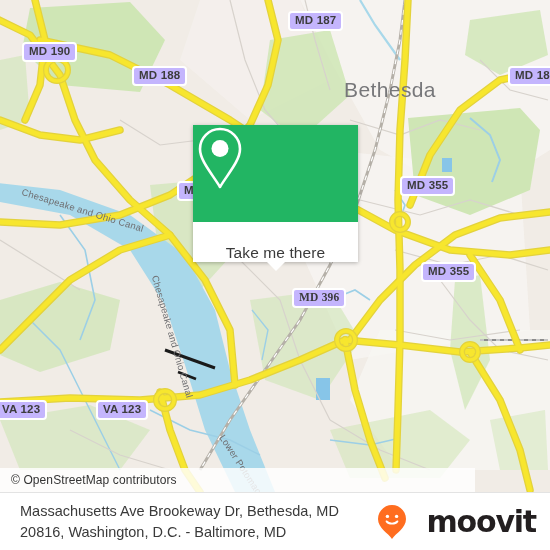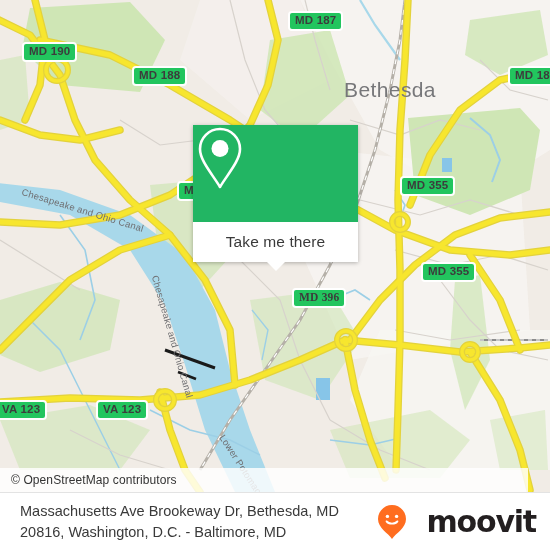--- a/index.html
+++ b/index.html
@@ -50,21 +50,21 @@
   }
   .water-label {
     font-size: 9.5px;
     color: #6f6f72;
     letter-spacing: 0.2px;
   }
 
   
   .shield {
     position: absolute;
-    background: #22c55e;
+    background: #c4b5fd;
     border: 2px solid #ffffff;
     border-radius: 4px;
     color: #3c3c3c;
     font-size: 11.5px;
     font-weight: bold;
     font-family: "Liberation Sans", sans-serif;
     padding: 1px 5px 2px 5px;
     line-height: 13px;
     white-space: nowrap;
     box-sizing: border-box;
@@ -83,21 +83,21 @@
     background: #22b563;
     height: 97px;
     display: flex;
     align-items: center;
     justify-content: center;
   }
   .callout-bottom {
     background: #ffffff;
     height: 40px;
     display: flex;
-    align-items: center;
+    align-items: flex-end;
     justify-content: center;
     position: relative;
   }
   .callout-label {
     color: #3a3a3a;
     font-size: 15.5px;
     font-family: "Liberation Sans", sans-serif;
     letter-spacing: 0.1px;
   }
   .callout-tail {
@@ -110,21 +110,21 @@
     border-left: 10px solid transparent;
     border-right: 10px solid transparent;
     border-top: 10px solid #ffffff;
   }
 
   
   .attribution {
     position: absolute;
     left: 0;
     top: 468px;
-    width: 528px;
+    width: 475px;
     height: 24px;
     background: rgba(255,255,255,0.82);
     display: flex;
     align-items: center;
     box-sizing: border-box;
     padding-left: 11px;
   }
   .attribution-text {
     font-size: 12px;
     color: #333333;

